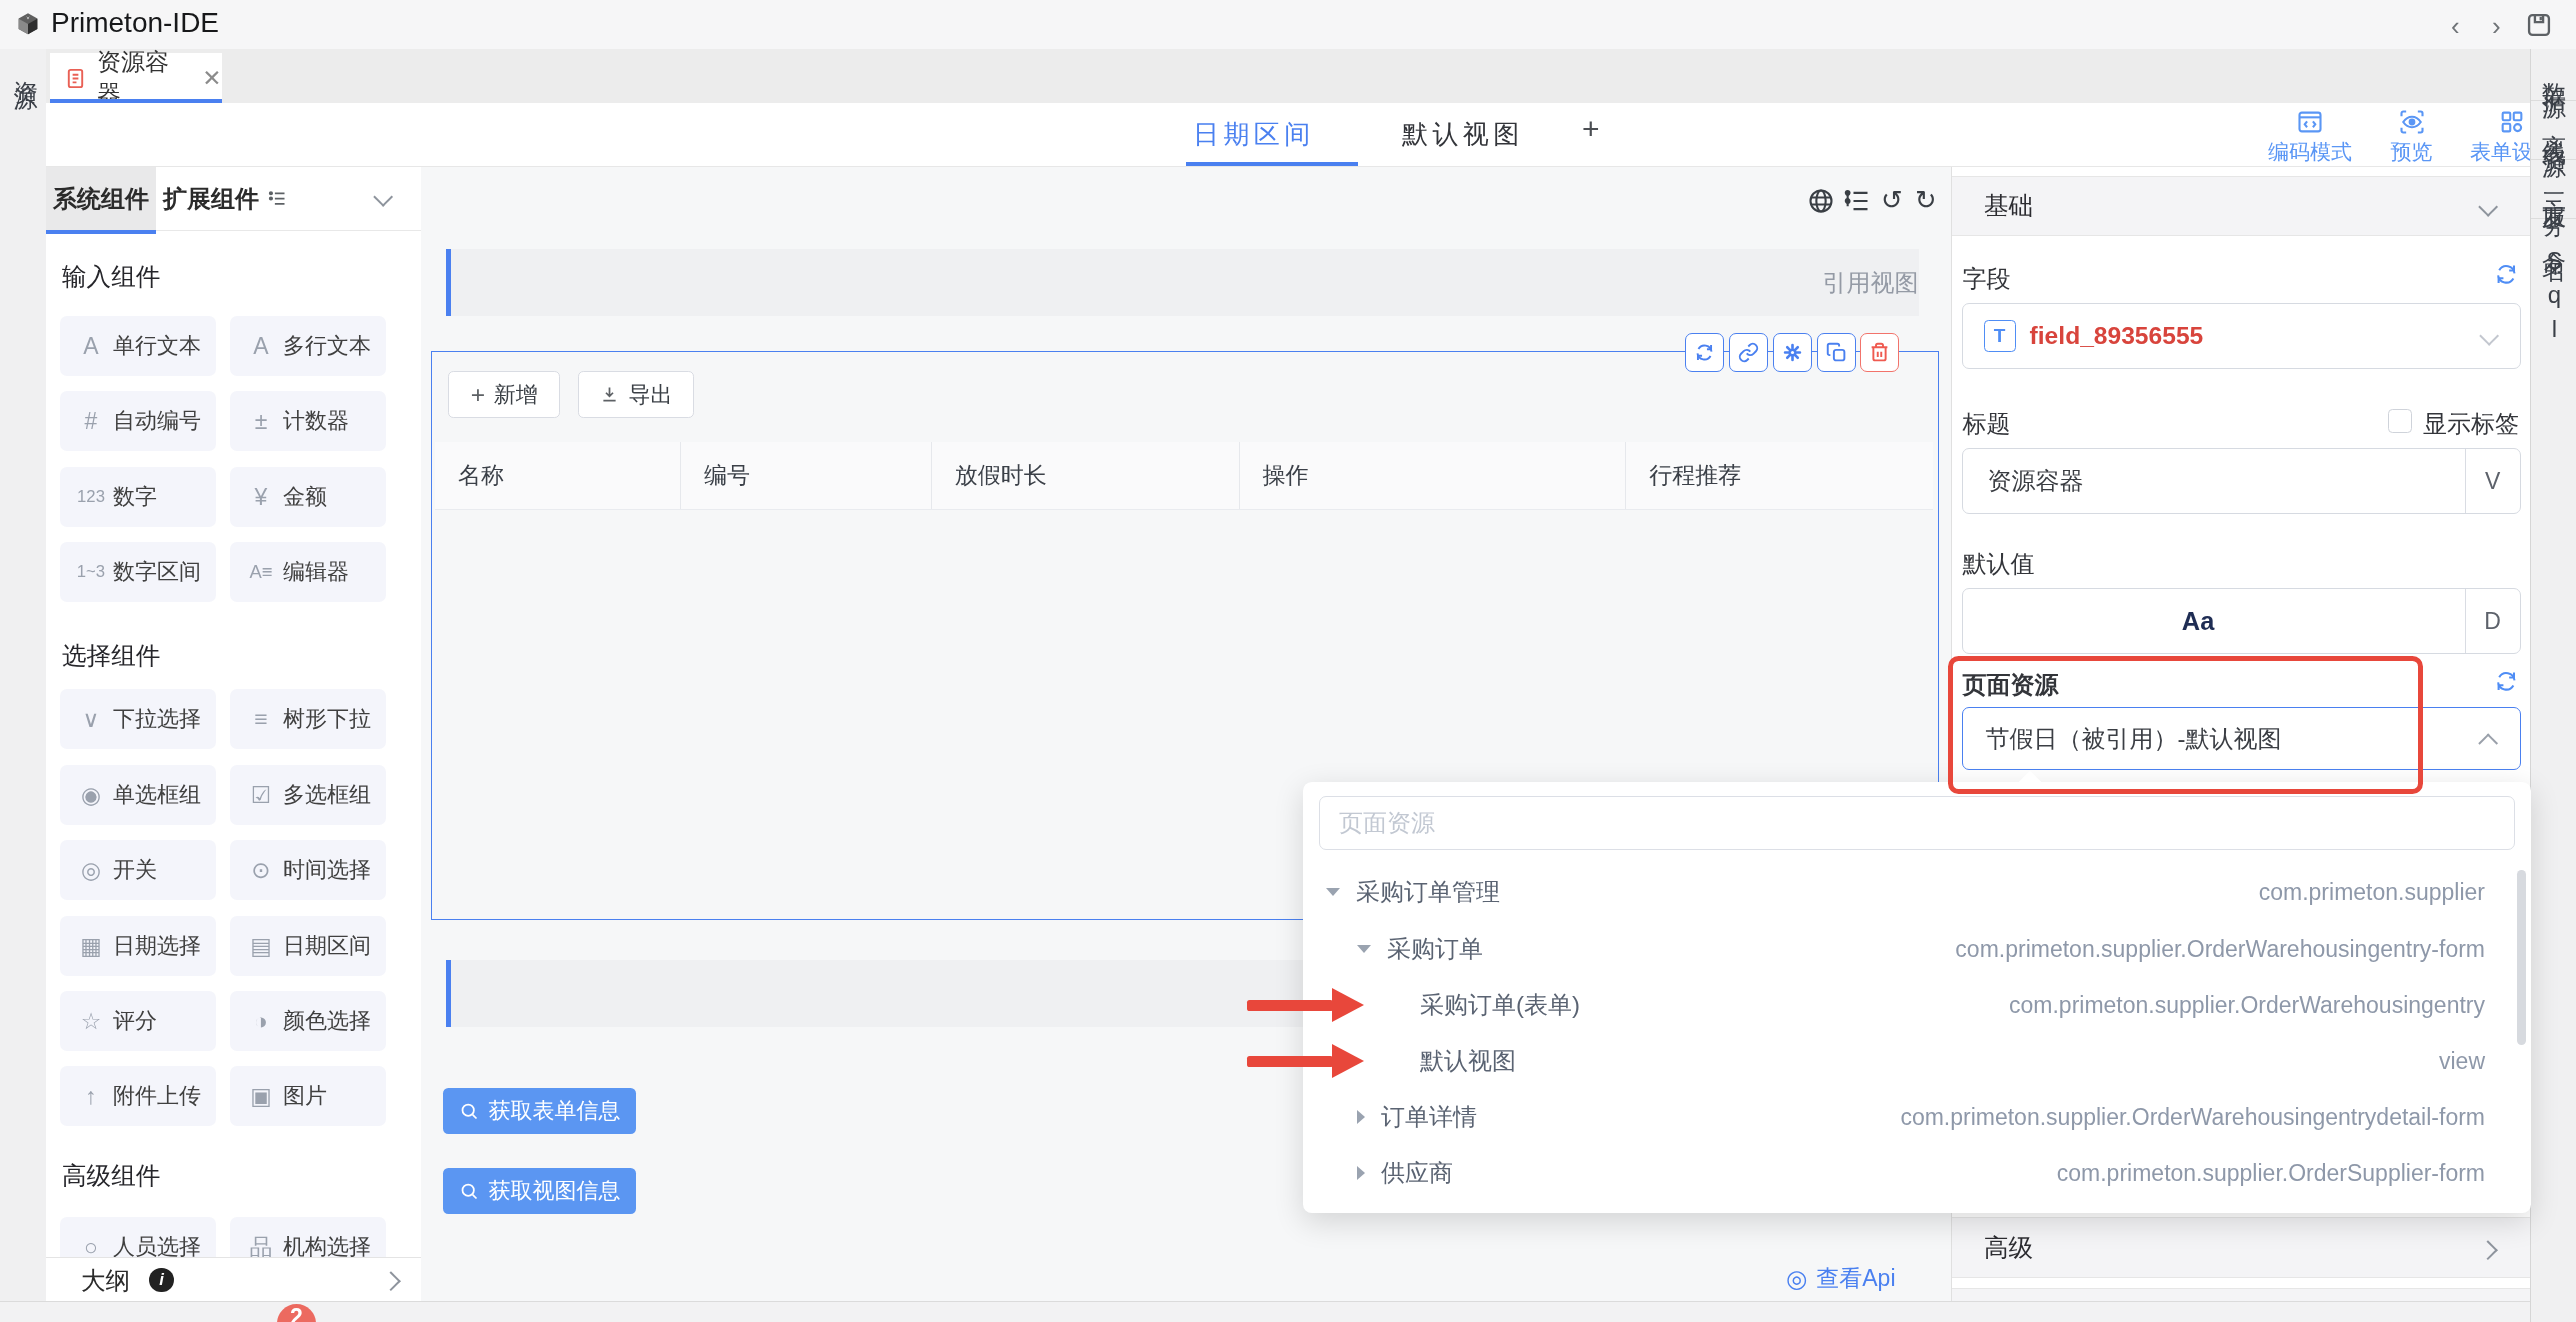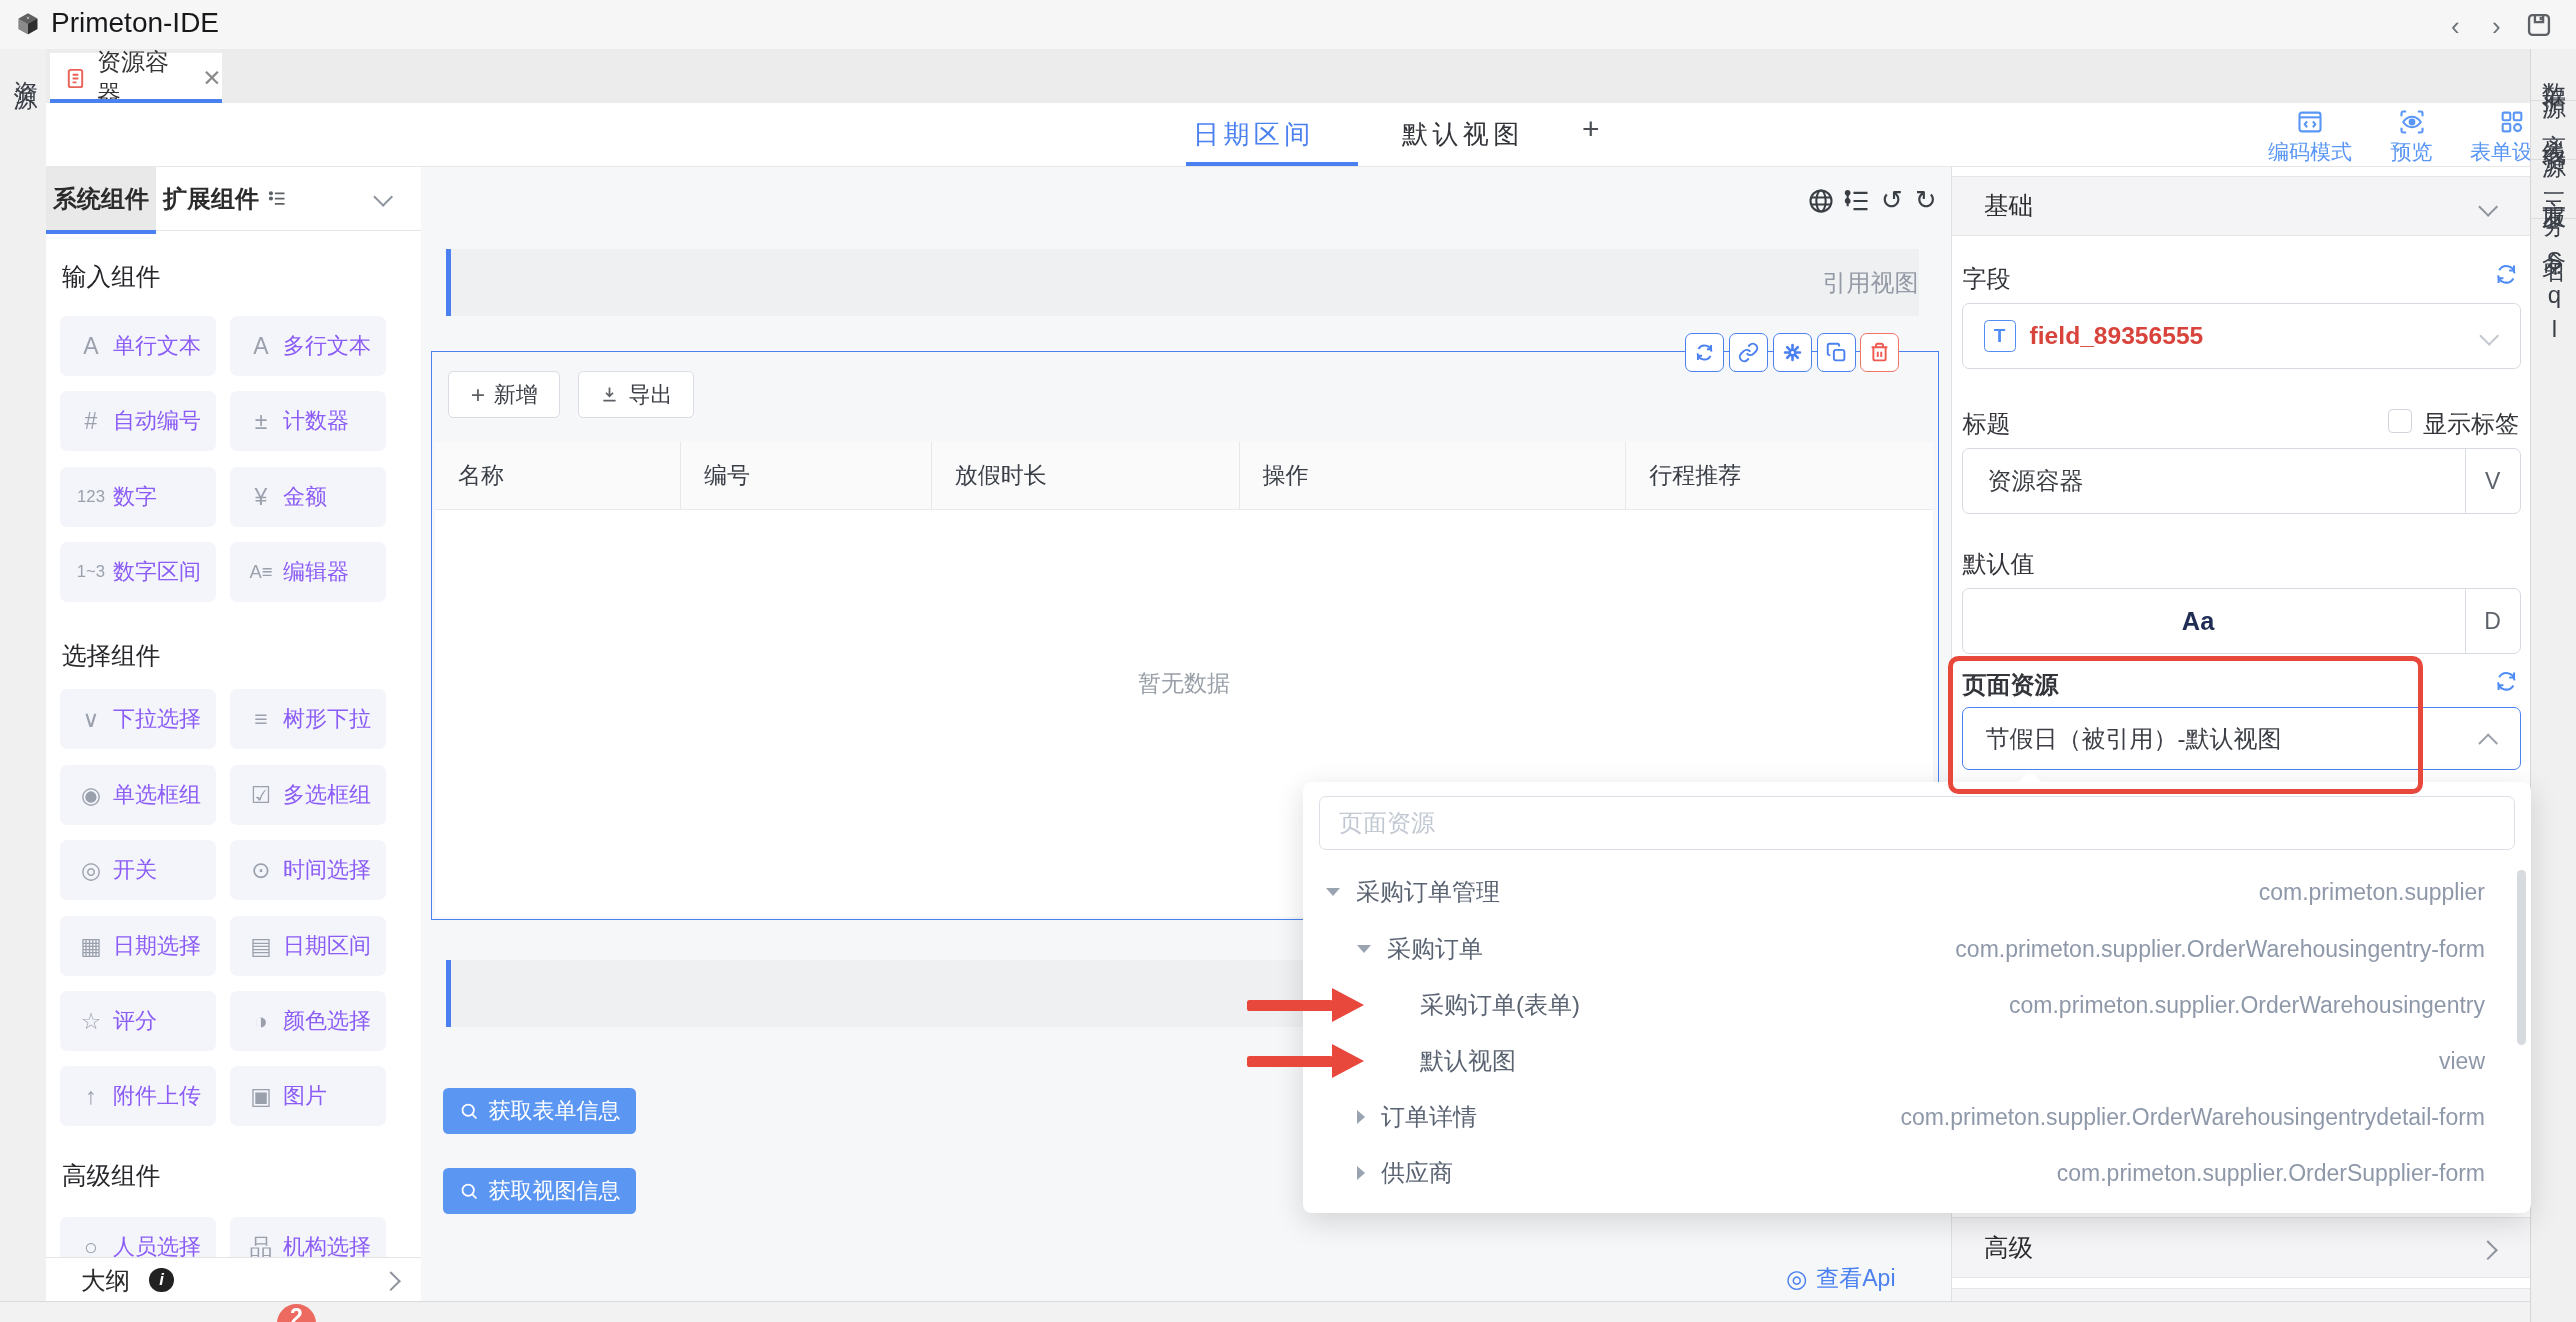--- a/index.html
+++ b/index.html
@@ -29,21 +29,21 @@
   .top-action .lbl{font-size:21px;margin-top:1.8px;}
   
   .comp-panel{left:46px;top:167px;width:375px;height:1156px;background:#fff;border-right:0.9px solid #e0e0e0;}
   .comp-tabs{left:0;top:0;width:375px;height:63px;border-bottom:0.9px solid #e8e8e8;background:#fff;}
   .ctab{top:0;height:63px;display:flex;align-items:center;justify-content:center;font-size:24px;font-weight:600;color:#2b2b2b;}
   .ctab.active{background:#e9e9ea;border-bottom:4.4px solid #4a80f0;}
   .comp-scroll{left:0;top:63px;width:375px;height:1028px;overflow:hidden;}
   .sec-title{left:16px;font-size:24.6px;color:#26262b;}
   .chip{width:156px;height:60px;background:#f4f5fb;border-radius:7px;display:flex;align-items:center;}
   .chip .cicon{width:30px;margin-left:16px;font-size:23px;color:#9aa1ad;text-align:center;}
-  .chip .clabel{font-size:22px;color:#8b5cf6;margin-left:7px;white-space:nowrap;}
+  .chip .clabel{font-size:22px;color:#404040;margin-left:7px;white-space:nowrap;}
   .outline-bar{left:46px;top:1257px;width:375px;height:44px;background:#fff;border-top:0.9px solid #e4e4e4;display:flex;align-items:center;}
   .info-ico{width:24.6px;height:24.6px;border-radius:50%;background:#222;color:#fff;font-size:16.7px;font-style:italic;font-weight:bold;
     display:flex;align-items:center;justify-content:center;margin-left:19px;}
   
   .canvas{left:421px;top:167px;width:1530px;height:1156px;background:#f6f7f8;}
   .c-toolbar-ico{top:17.5px;width:32px;height:32px;color:#3a3f45;display:flex;align-items:center;justify-content:center;font-size:26px;}
   .blk-header{left:24.6px;width:1473px;height:67px;background:#eff0f2;display:flex;align-items:center;justify-content:space-between;}
   .blk-header .bar{width:5.3px;height:67px;background:#4a80f0;}
   .blk-header .t{margin-left:24.6px;font-size:24px;color:#949aa5;}
   .sel-block{left:9.6px;top:184px;width:1508px;height:569px;border:1.8px solid #4a80f0;box-sizing:border-box;}
@@ -374,23 +374,20 @@
       </div>
 
       <div class="grid-table abs">
         <div class="gt-head">
           <div class="cell" style="width:246px">名称</div>
           <div class="cell" style="width:251px">编号</div>
           <div class="cell" style="width:308px">放假时长</div>
           <div class="cell" style="width:387px">操作</div>
           <div class="cell" style="width:307px">行程推荐</div>
         </div>
-        <div class="gt-body">
-          <div class="empty-t">暂无数据</div>
-        </div>
       </div>
     </div>
 
     <div class="abs blk-header" style="top:793px">
       <span class="bar"></span>
       <span class="t">访问表单和视图内的数据和方法</span>
     </div>
 
     <div class="abs blue-btn" style="top:921px">
       <span>

